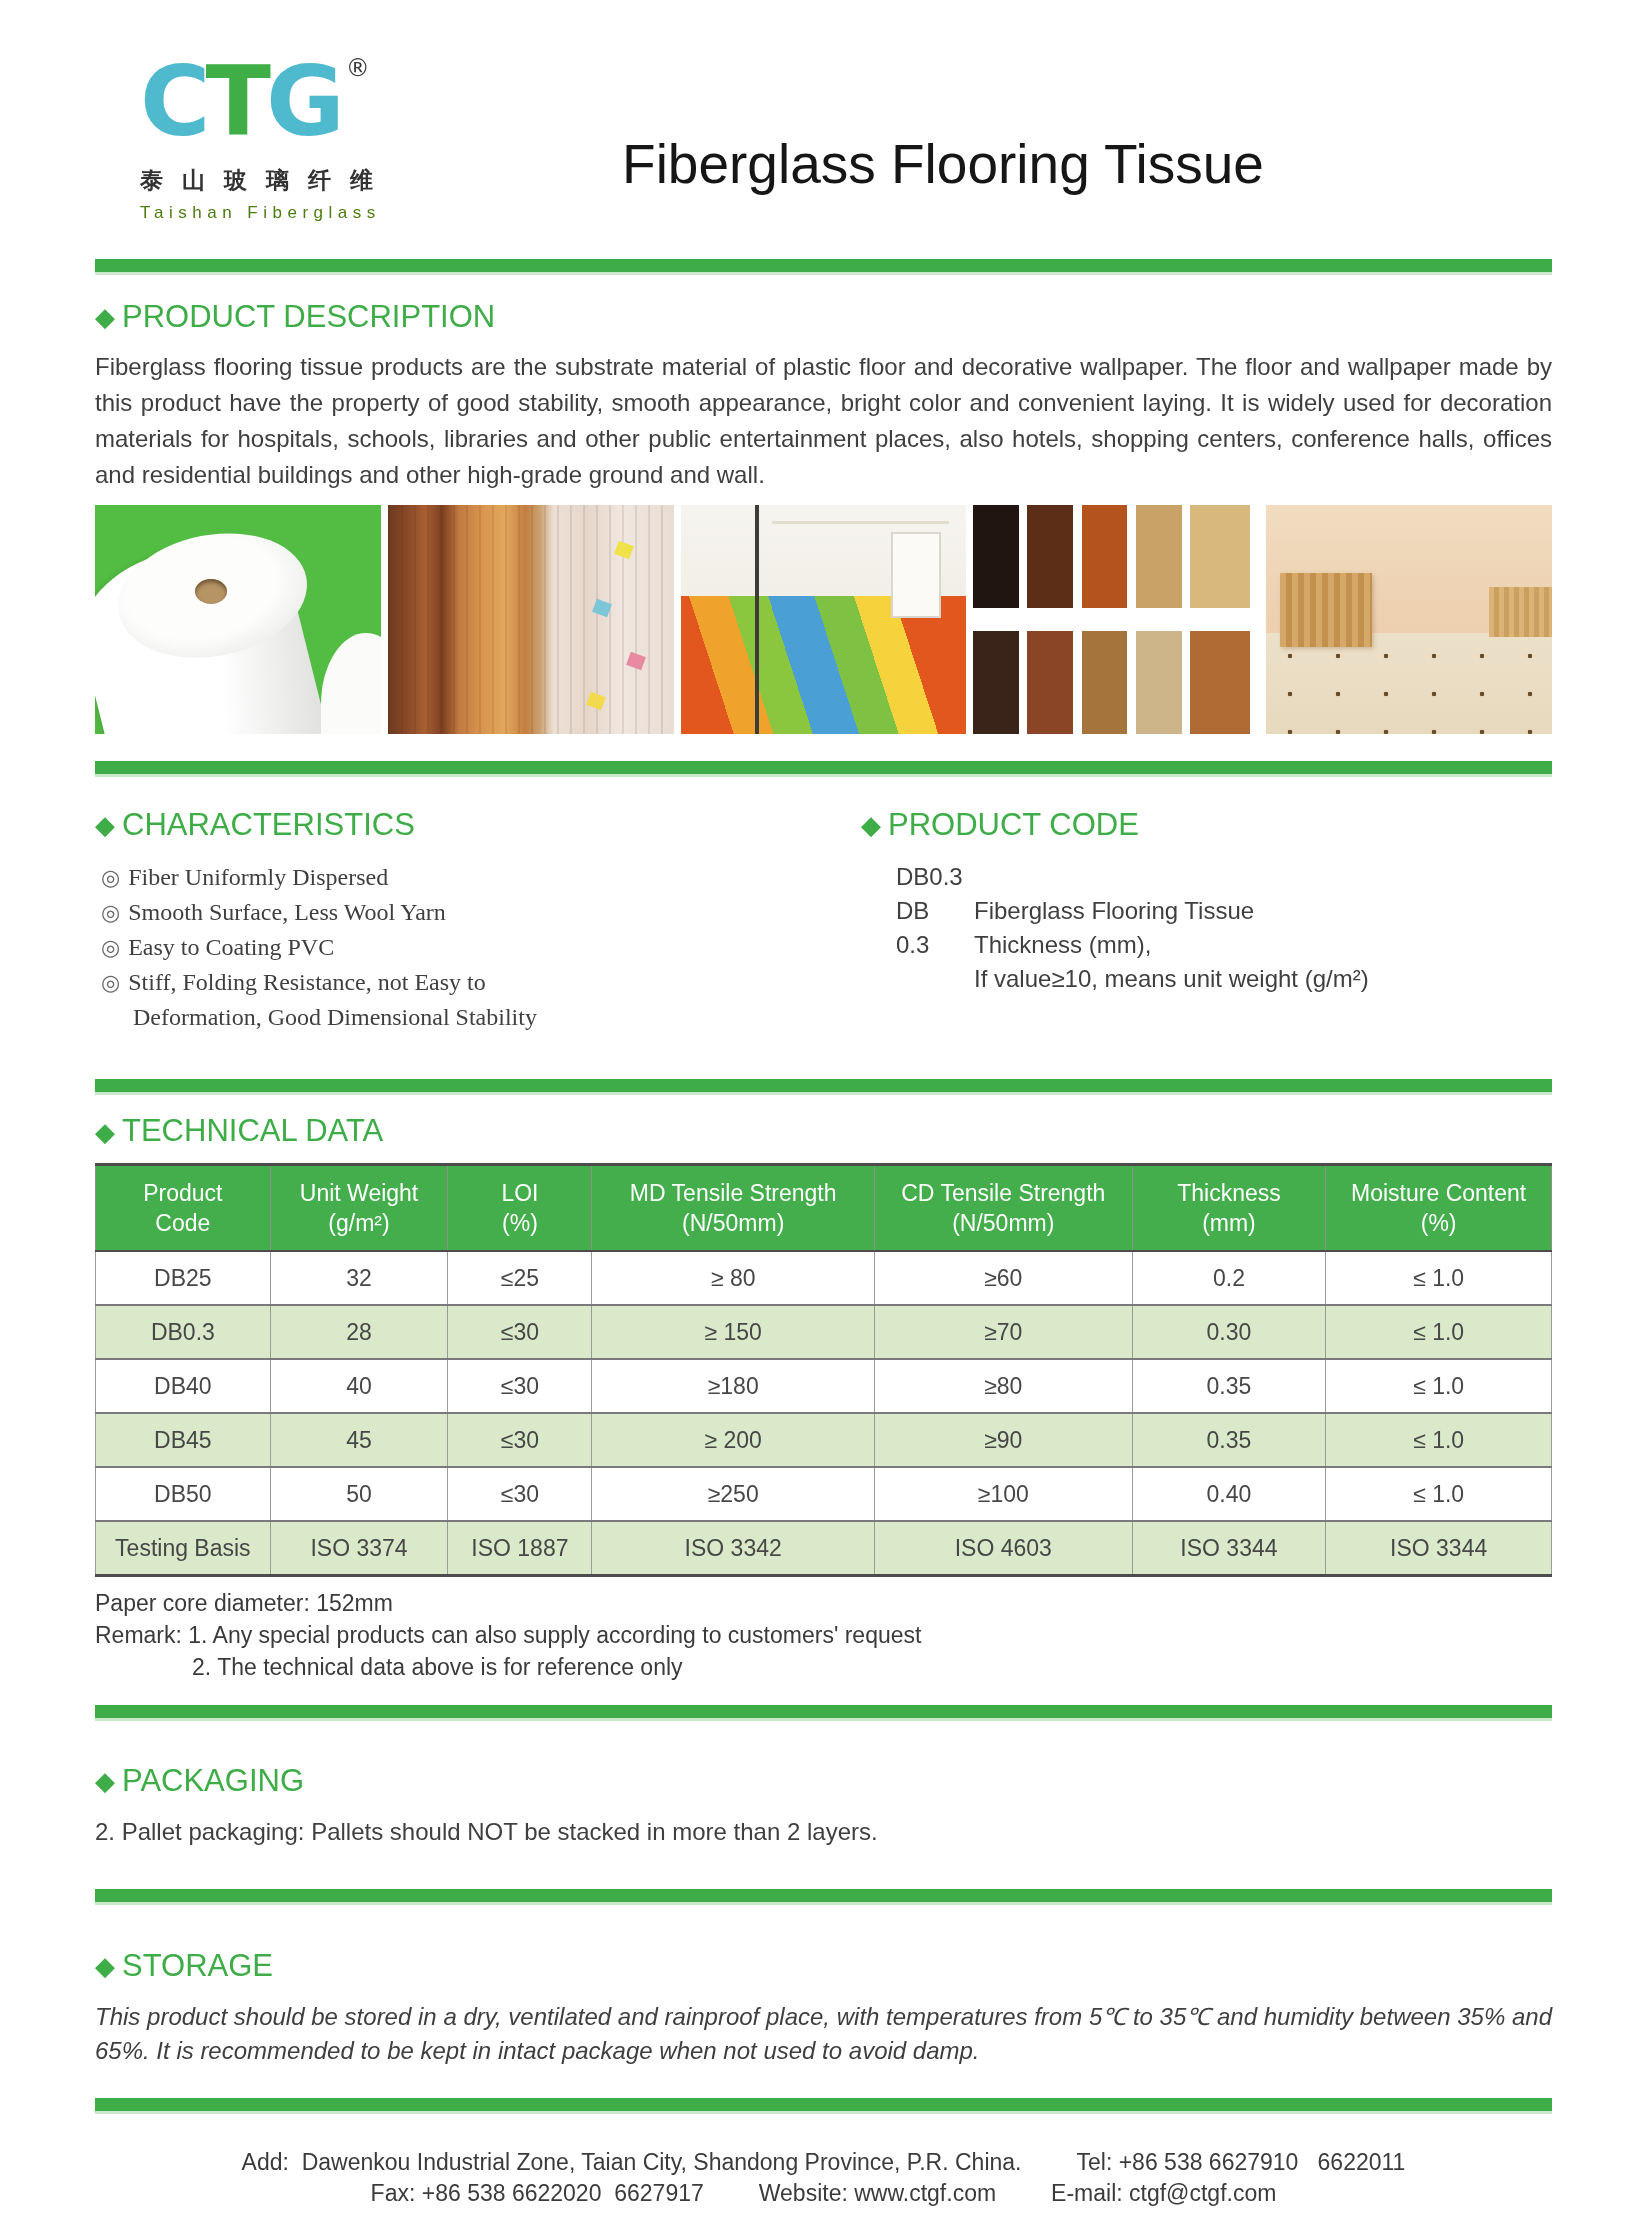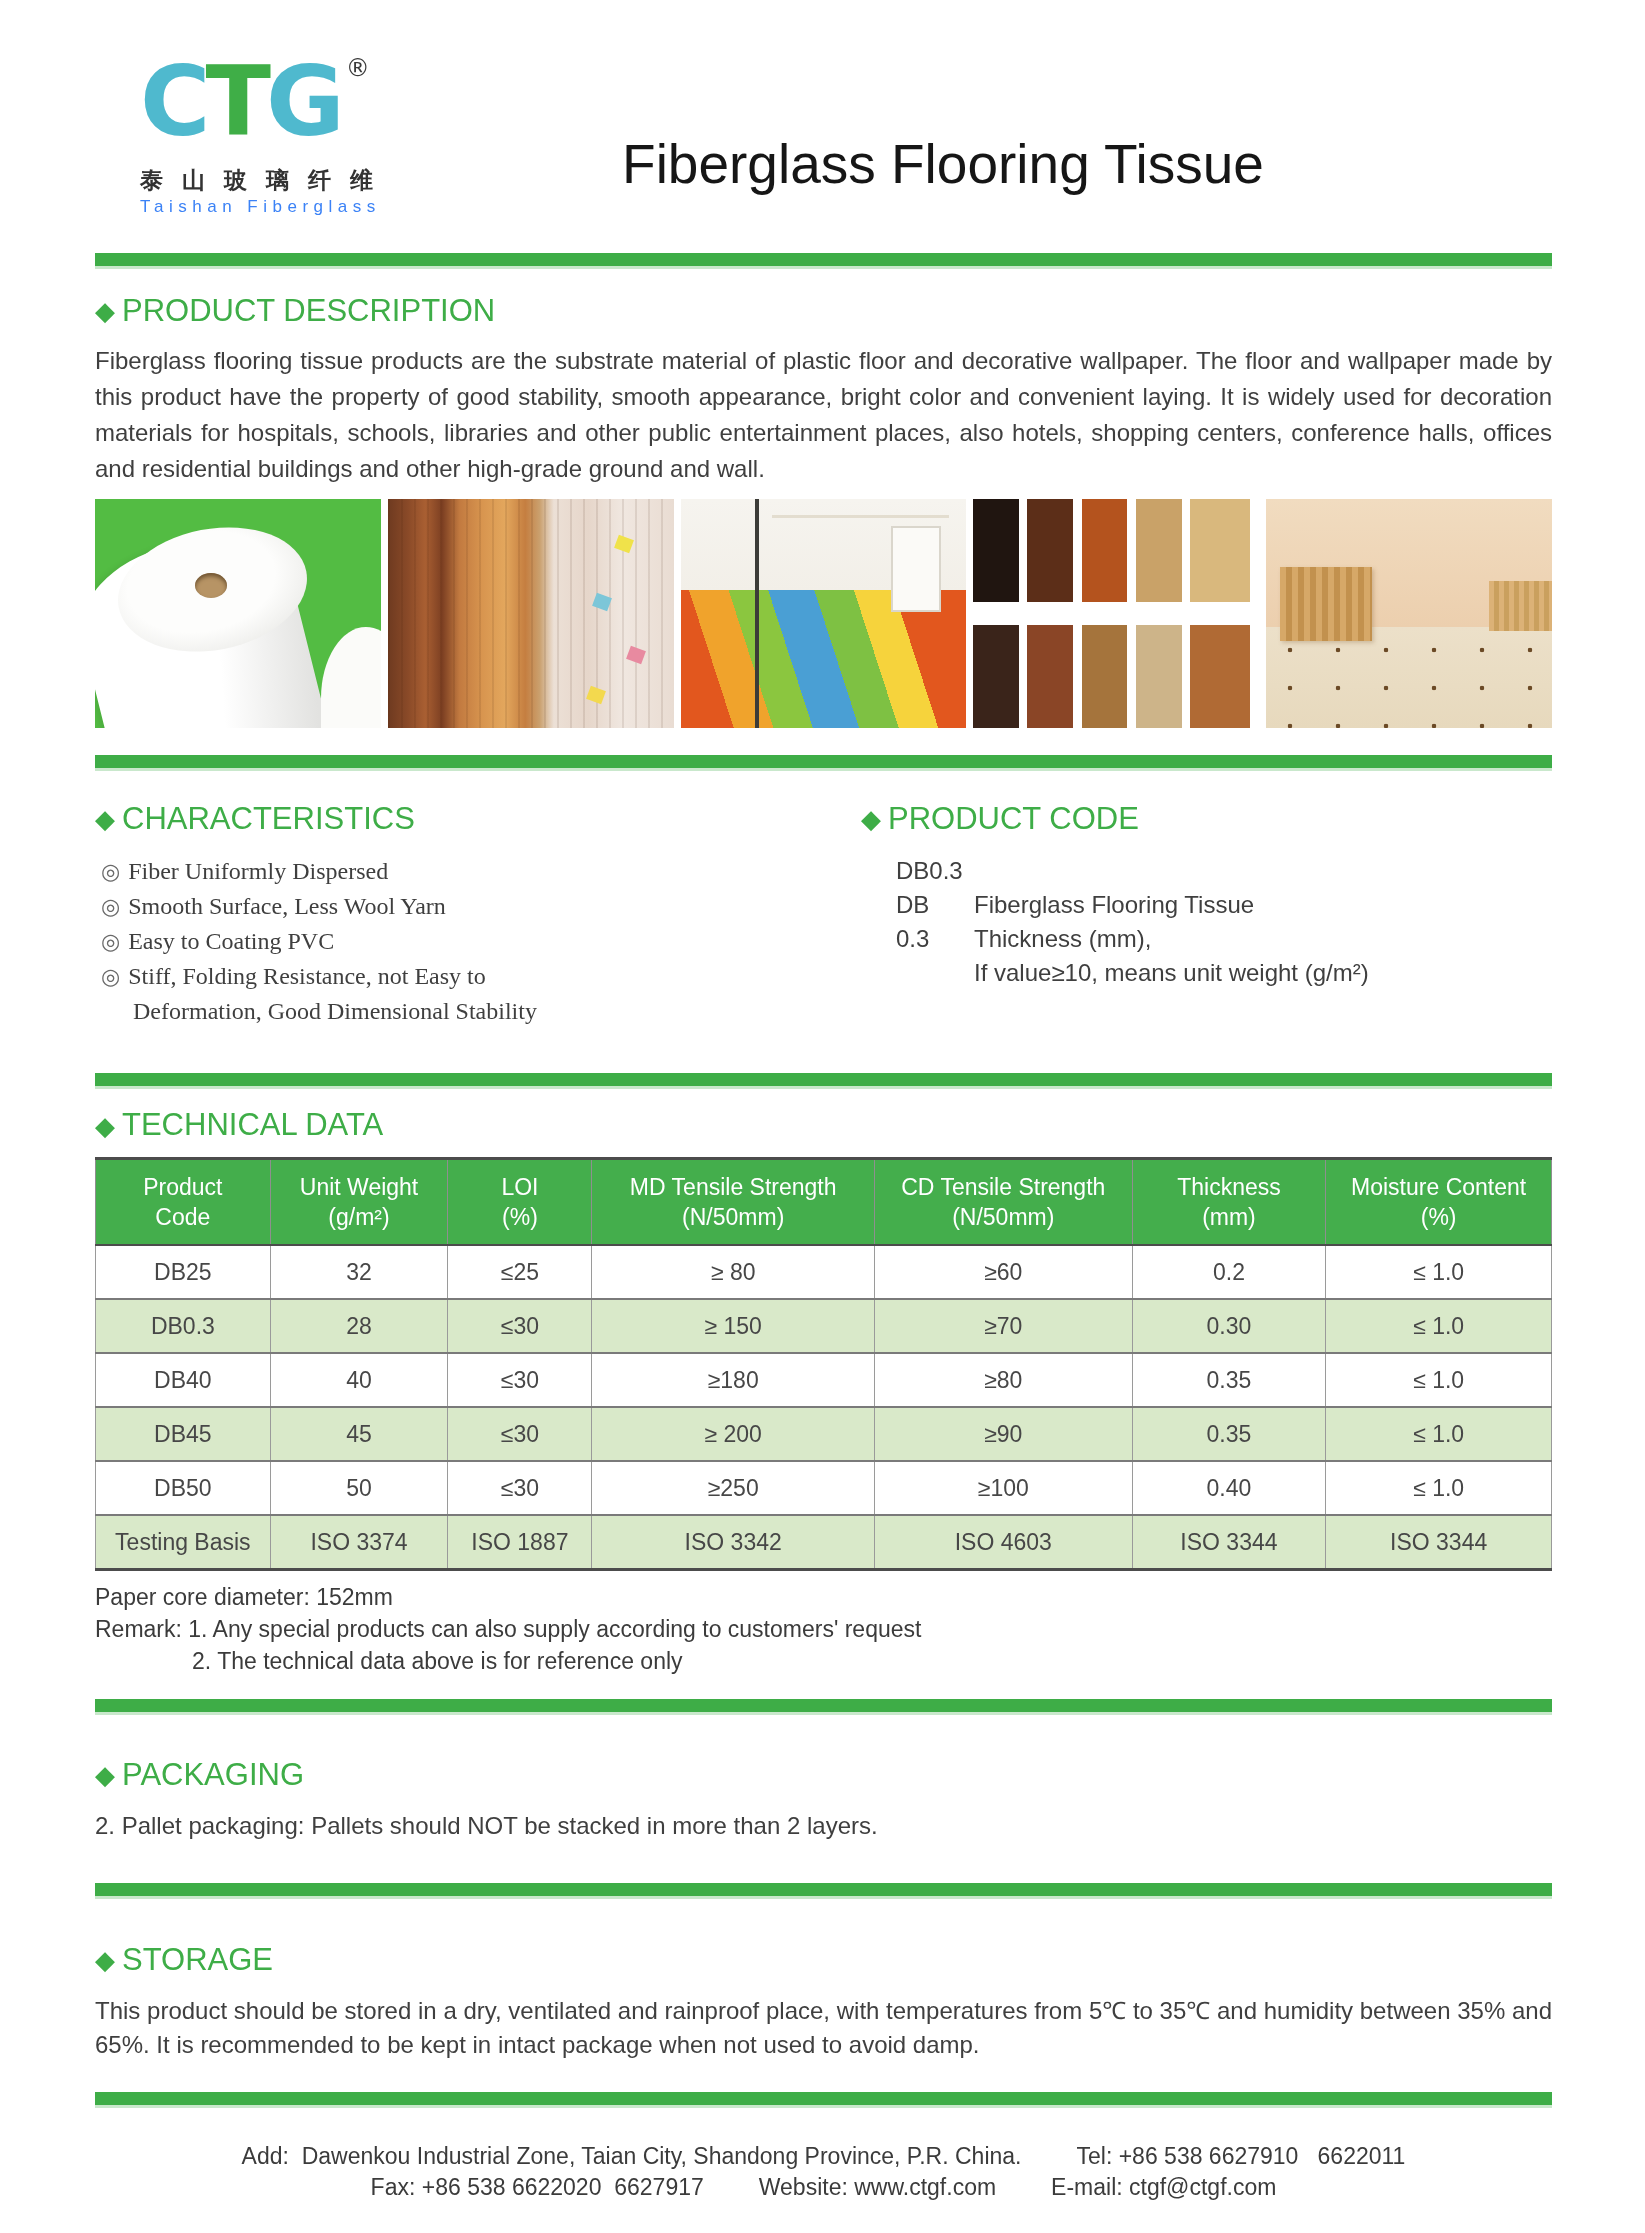--- a/index.html
+++ b/index.html
@@ -14,21 +14,21 @@
     overflow:hidden;
   }
   
   .header{display:flex;align-items:flex-start;}
   .logo{margin-left:45px;width:284px;flex:none;}
   .logo-letters{font-family:"DejaVu Sans",sans-serif;font-weight:bold;font-size:96px;line-height:1.05;letter-spacing:-5px;white-space:nowrap;}
   .lc,.lg{color:#4FB9CE;}
   .lt{color:#3FAE47;}
   .reg{font-size:24px;color:#3a3a3a;vertical-align:top;letter-spacing:0;position:relative;top:4px;left:6px;font-weight:400;}
   .logo-cn{margin-top:12px;font-size:23px;letter-spacing:19px;color:#333;white-space:nowrap;font-weight:bold;}
-  .logo-en{margin-top:1px;font-size:17px;letter-spacing:5.5px;color:#3b82f6;white-space:nowrap;}
+  .logo-en{margin-top:7px;font-size:17px;letter-spacing:5.5px;color:#4d7c0f;white-space:nowrap;}
   .title{flex:1;text-align:center;font-size:55px;font-weight:400;color:#161616;margin:80px 90px 0 0;letter-spacing:0;}
   
   .bar{height:13px;background:#3EAD47;box-shadow:0 3px 0 rgba(62,173,71,0.28);}
   .b1{margin-top:36px;}
   .b2{margin-top:27px;}
   .b3{margin-top:45px;}
   .b4{margin-top:22px;}
   .b5{margin-top:40px;}
   .b6{margin-top:30px;}
   
@@ -82,21 +82,21 @@
   th span{display:block;}
   td{height:52px;text-align:center;font-size:23px;color:#474747;border-left:1px solid #9a9a9a;border-right:1px solid #9a9a9a;border-top:2px solid #7a7a7a;padding:0 4px;}
   tr.alt td{background:#D9E9C9;}
   table tr:first-child td{border-top:none;}
   .notes{margin-top:10px;font-size:23px;line-height:32px;color:#3b3b3b;}
   .note-indent{padding-left:97px;}
   
   .pack-h{margin-top:44px;}
   .pack-list{margin-top:14px;font-size:24px;line-height:34px;color:#3f3f3f;}
   .stor-h{margin-top:45px;}
-  .stor-text{margin:14px 0 0 0;font-size:24px;line-height:34px;color:#3f3f3f;text-align:justify;}
+  .stor-text{margin:14px 0 0 0;font-size:24px;line-height:34px;color:#3f3f3f;text-align:justify;font-style:italic;}
   
   .footer{margin-top:36px;font-size:23px;line-height:31px;color:#3b3b3b;}
   .f-line{display:flex;justify-content:center;gap:55px;}
   .f-line span{white-space:pre;}
 </style>
 </head>
 <body>
 
 <div class="page">
 

